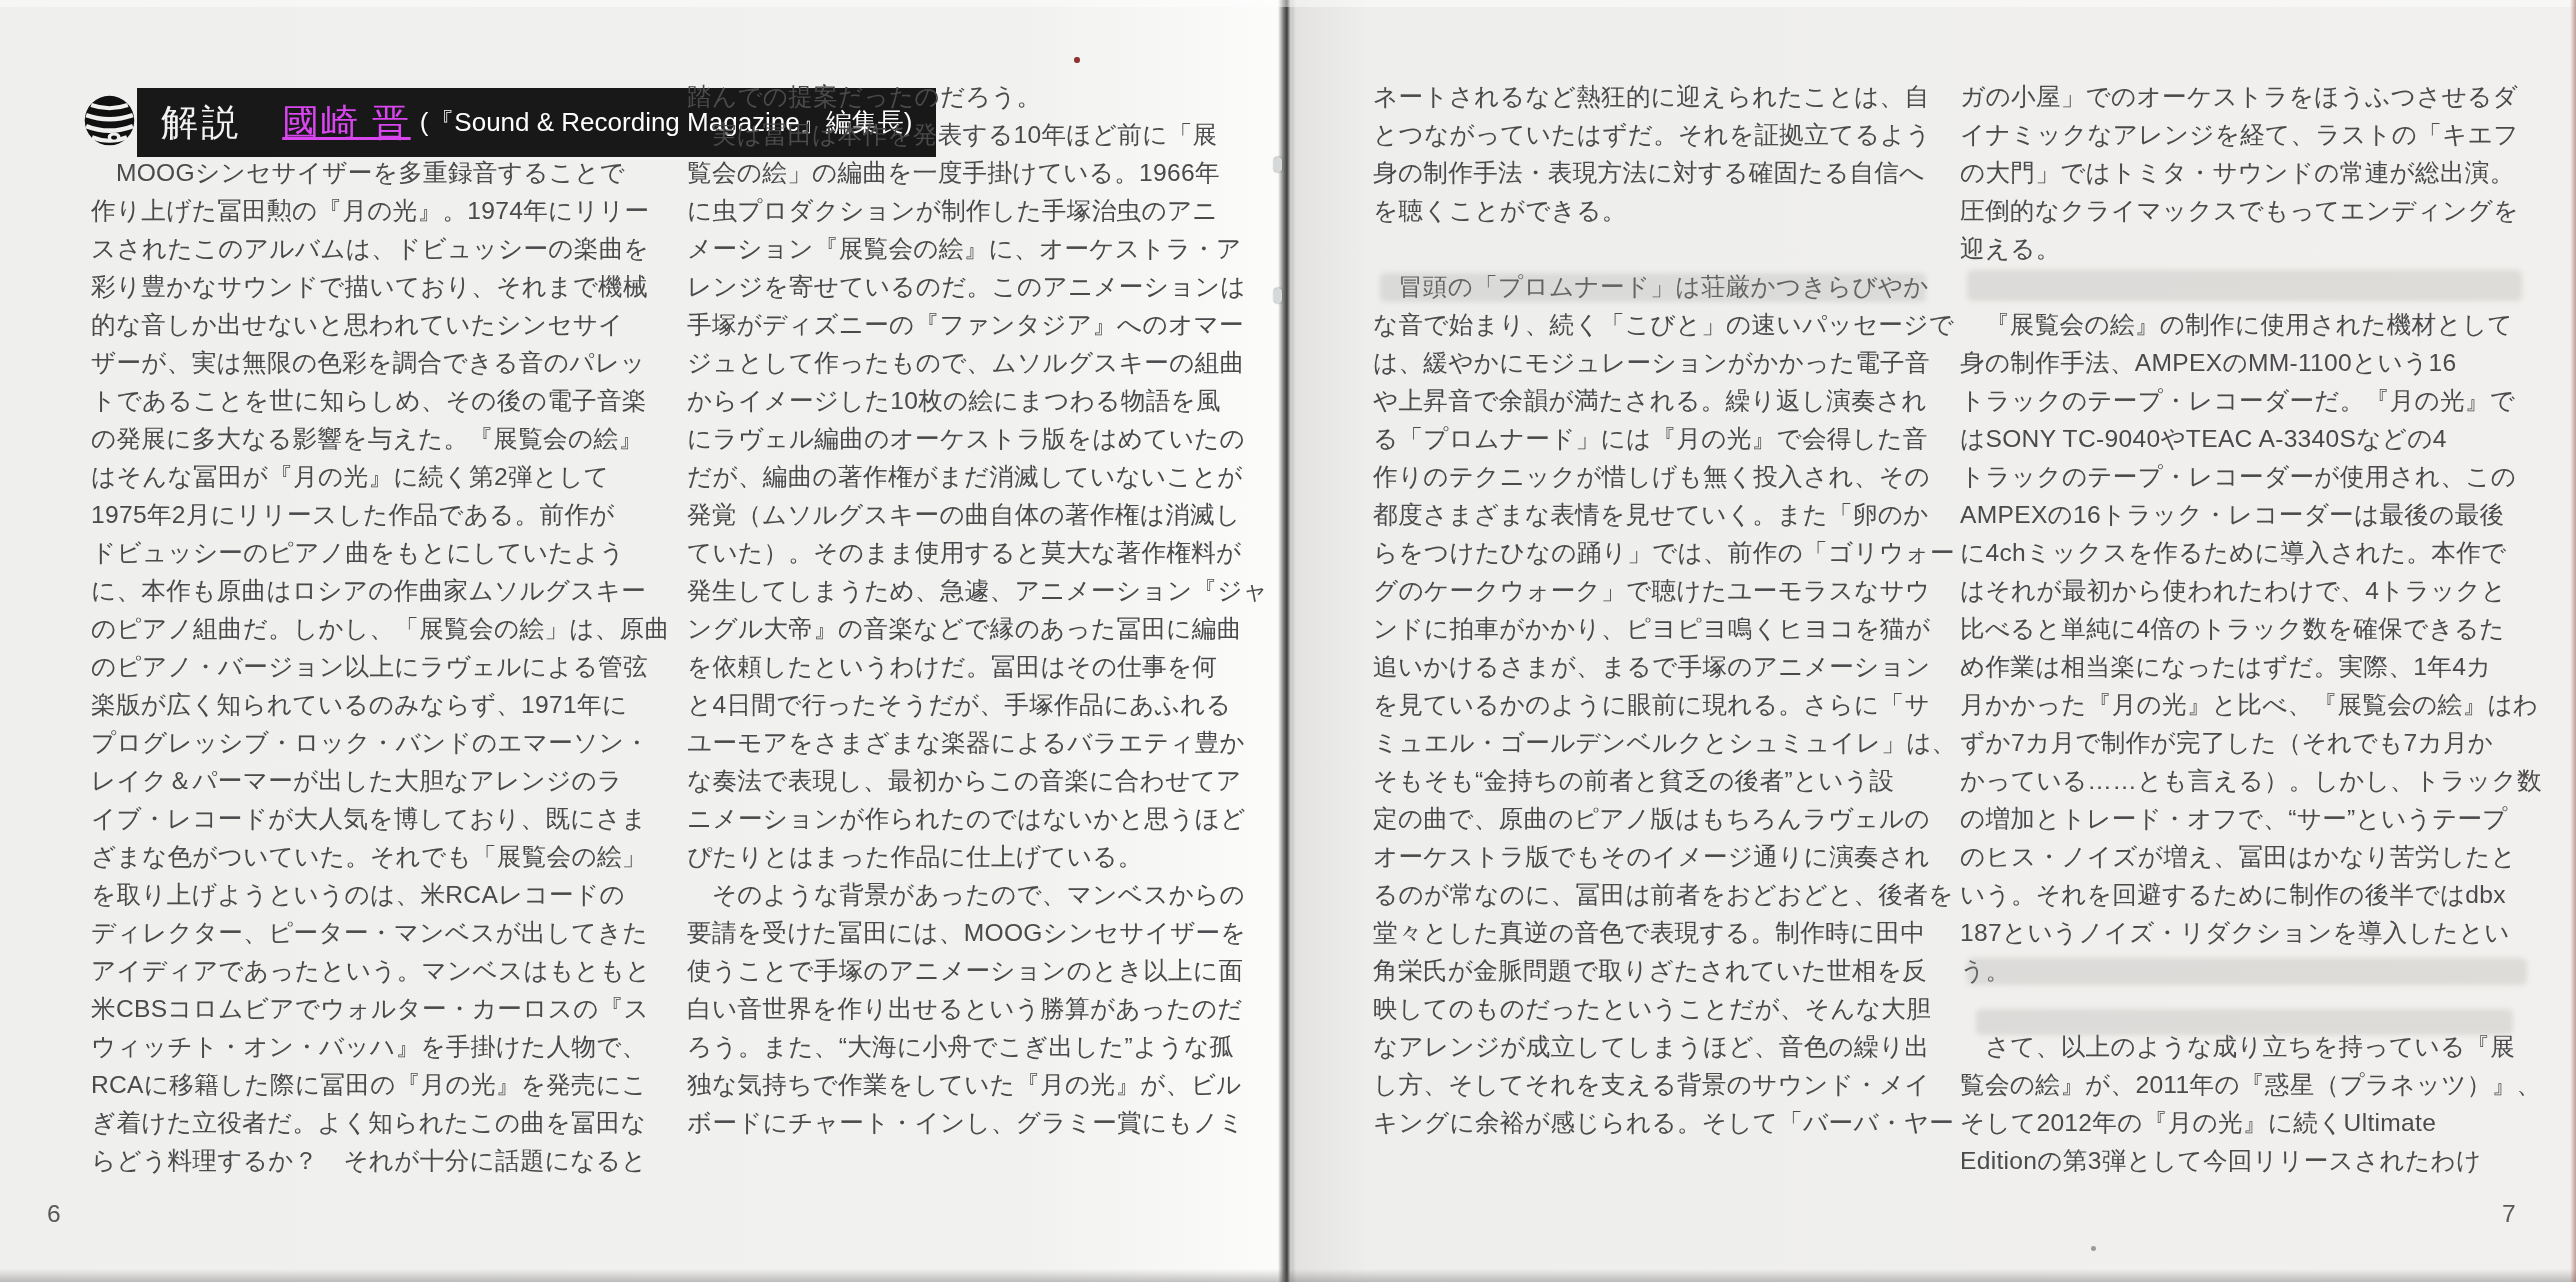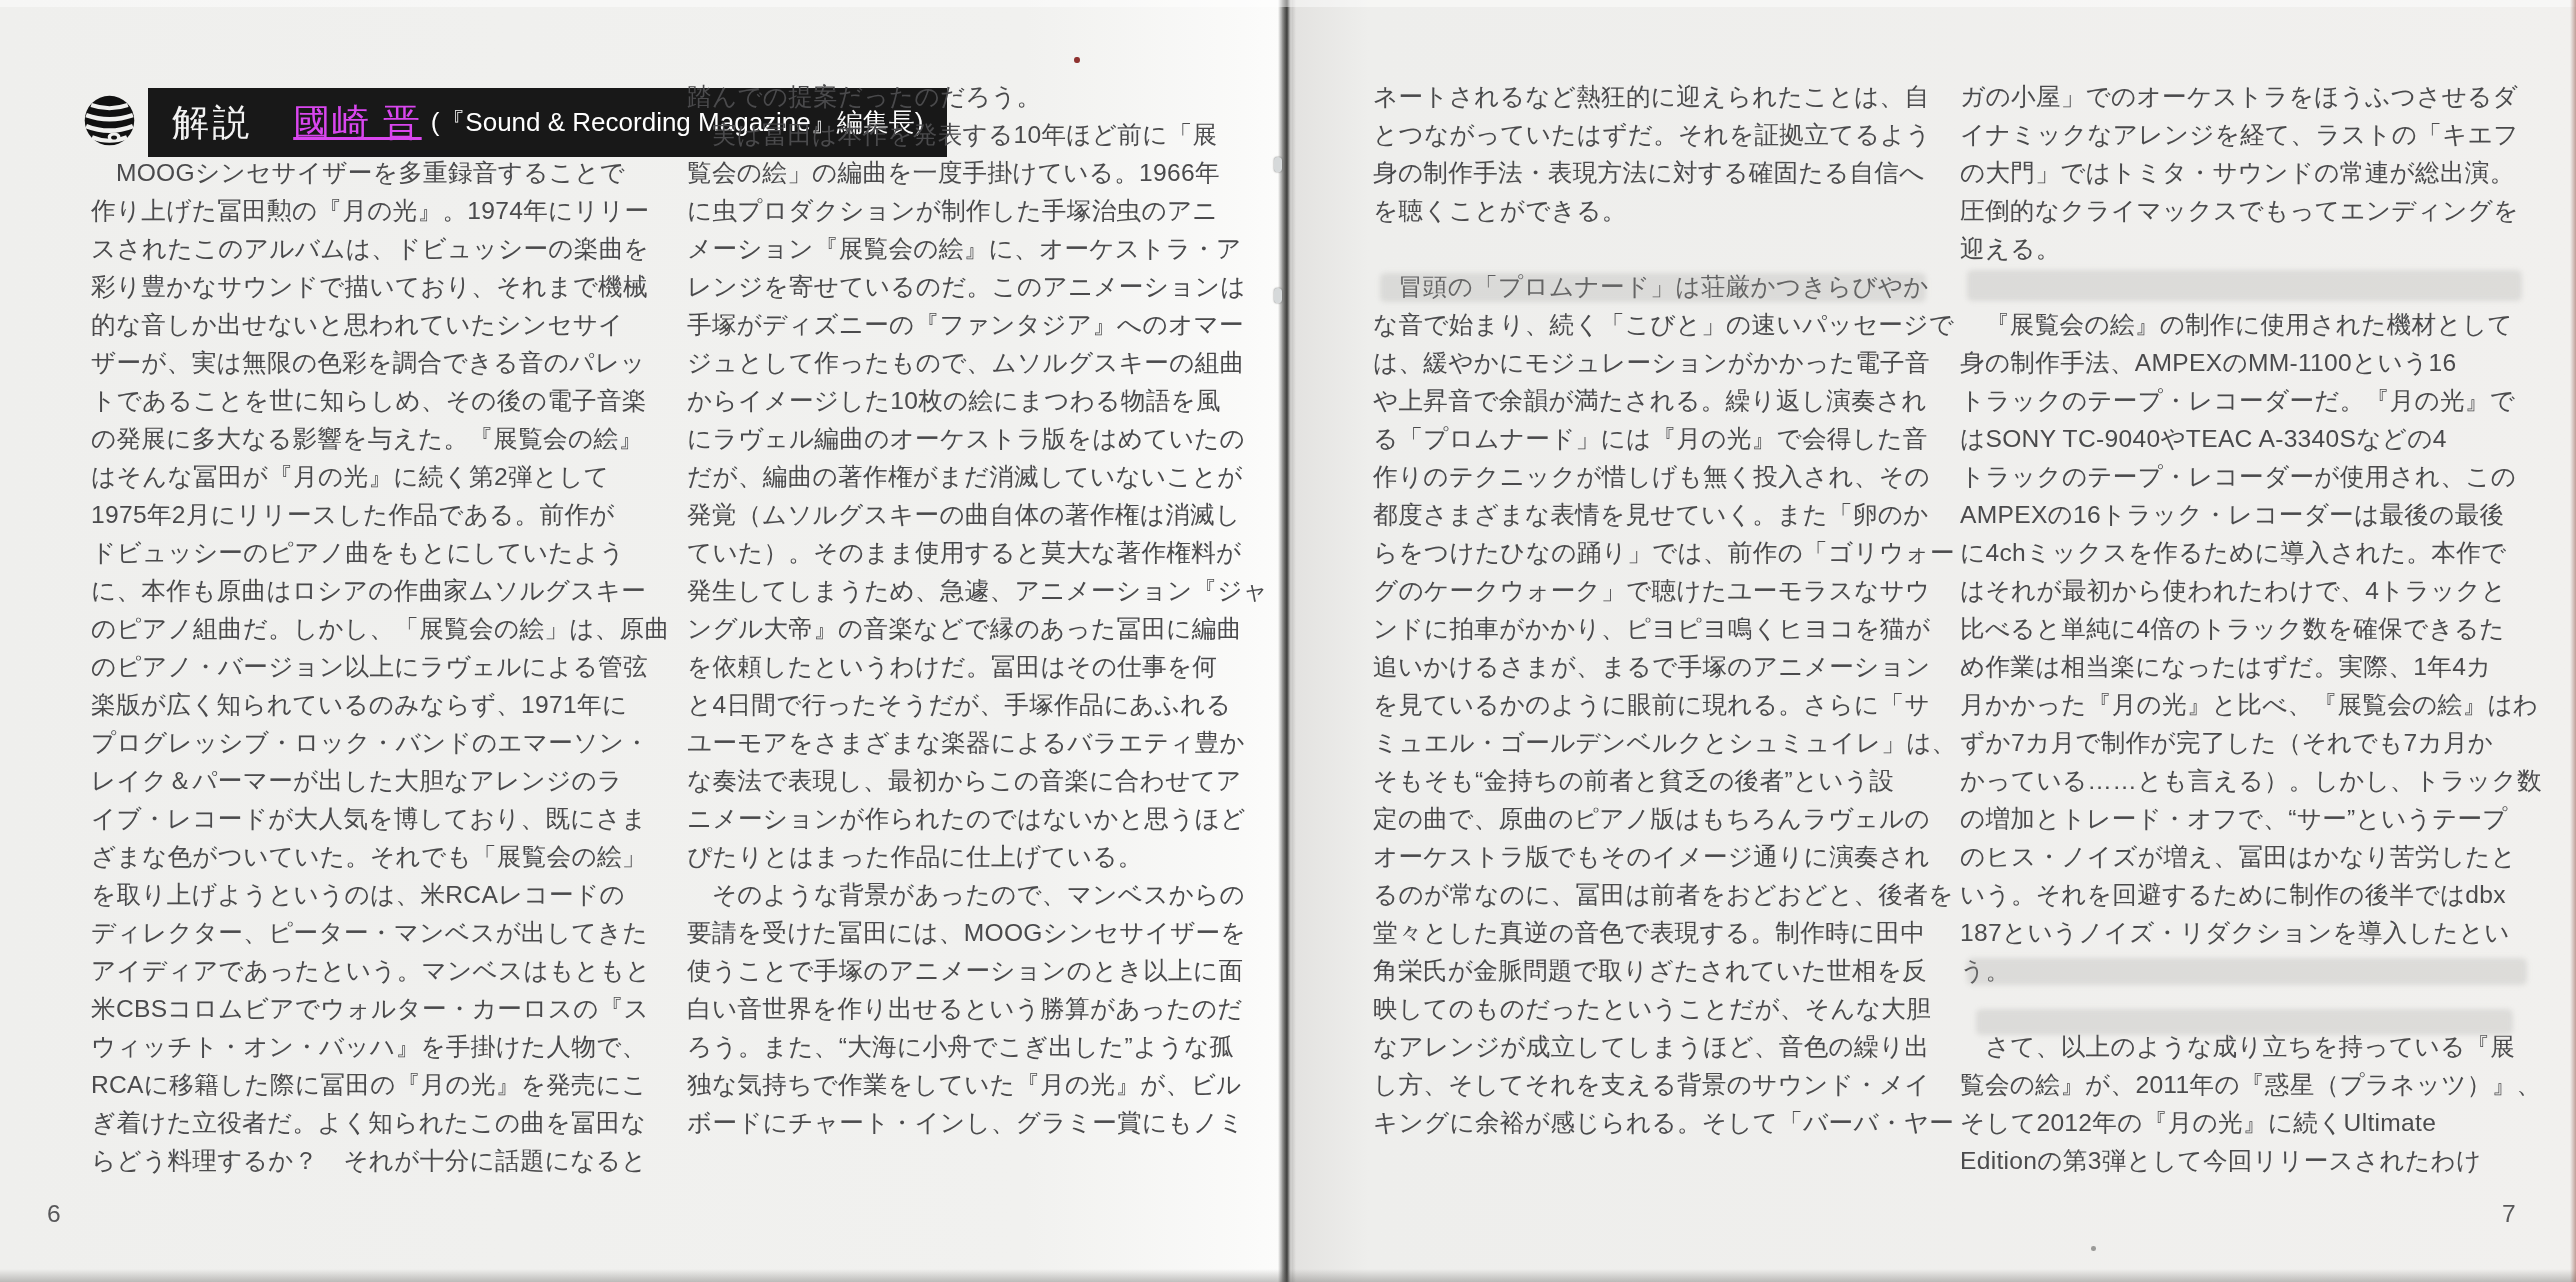--- a/index.html
+++ b/index.html
@@ -13,21 +13,21 @@
         background:linear-gradient(90deg,rgba(60,60,58,0) 0%,rgba(50,50,48,.75) 38%,rgba(30,30,28,.85) 50%,rgba(120,118,116,.35) 68%,rgba(120,118,116,0) 100%);}
   .staple{position:absolute;width:8.2px;height:14.6px;border-radius:3.6px;background:#d6d9da;
         box-shadow:0 0 1.8px rgba(0,0,0,.55);}
   .edge-bottom{position:absolute;left:0;top:1269px;width:2576px;height:12.7px;
         background:linear-gradient(180deg,rgba(0,0,0,0),rgba(90,88,86,.35));}
   .edge-right{position:absolute;left:2570px;top:0;width:6.4px;height:1282px;
         background:linear-gradient(90deg,rgba(0,0,0,0),rgba(150,90,80,.55));}
   .edge-top{position:absolute;left:0;top:0;width:2576px;height:7.3px;background:rgba(255,255,255,.45);}
 
   .hdr{position:absolute;left:82px;top:87px;height:71px;display:flex;align-items:center;}
-  .hdr-bar{margin-left:11px;height:69px;background:#181818;display:flex;align-items:center;
+  .hdr-bar{height:69px;background:#181818;display:flex;align-items:center;
         padding:0 24px;white-space:nowrap;}
   .hdr-label{color:#f2f2f2;font-size:37px;letter-spacing:3.6px;}
   .hdr-author{color:#d946ef;font-size:37px;margin-left:40px;letter-spacing:1.8px;text-decoration:underline;}
   .hdr-affil{color:#ffffff;font-size:26px;margin-left:9px;letter-spacing:0;}
 
   .col{position:absolute;color:#4a4a4c;font-size:24.6px;}
   .tline{height:38px;line-height:38px;white-space:pre;letter-spacing:0.3px;}
   .pageno{position:absolute;color:#58585a;font-size:24.6px;}
 
   .ghost{position:absolute;filter:blur(2.7px);background:rgba(168,168,164,.28);border-radius:5.5px;}

